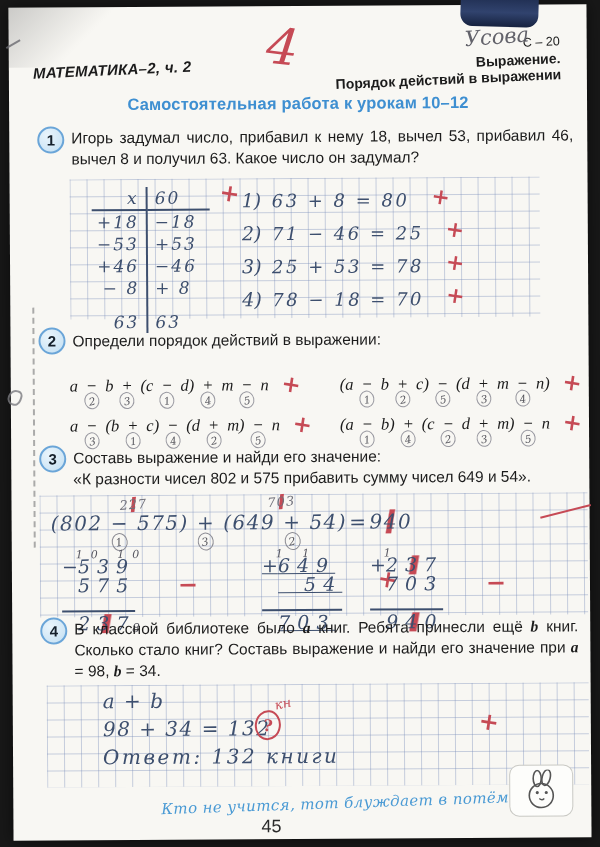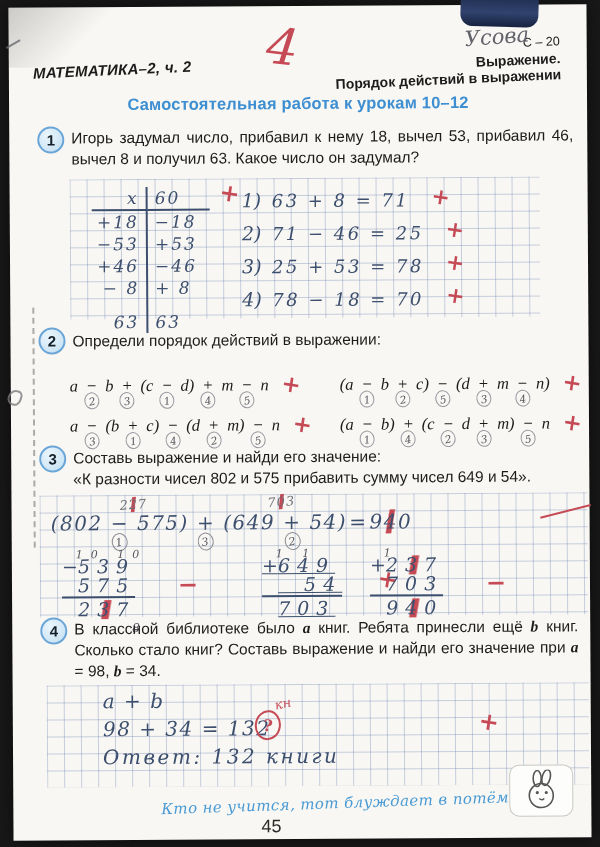--- a/index.html
+++ b/index.html
@@ -97,21 +97,21 @@
             transform:rotate(-14deg); }
 
   
   .acol { position:absolute; font-family:"DejaVu Serif", serif; font-style:italic;
           color:#3d4f6e; font-size:19px; line-height:19px; }
   .acarries { position:absolute; top:-12px; left:14px; font-size:11px; color:#55556: ; color:#565660;
           letter-spacing:8px; white-space:pre; }
   .arow { display:flex; }
   .asign { width:16px; }
   .anum { letter-spacing:7px; white-space:pre; }
-  .asub { border-bottom:2px solid #3d4f6e; padding-bottom:1px; }
+  .asub { border-bottom:2px solid #3d4f6e; padding-bottom:15px; }
   .ares { padding-top:2px; }
   .acolmark { font-family:"DejaVu Serif", serif; }
   .anote { position:absolute; font-size:12px; color:#565660; }
 
   
   .redcircle-q { position:absolute; width:26px; height:30px; border:2px solid #c64a55;
           border-radius:50%; color:#c64a55; font-size:16px; font-weight:bold;
           display:flex; align-items:center; justify-content:center; transform:rotate(8deg);
           font-family:"DejaVu Serif", serif; }
   .red-ann { position:absolute; color:#c64a55; font-family:"DejaVu Serif", serif;
@@ -165,21 +165,21 @@
           <div class="tt-r ">+ 8</div>
           <div class="tt-l tt-spacer"></div>
           <div class="tt-r tt-spacer"></div>
           <div class="tt-l tt-res">63</div>
           <div class="tt-r tt-res">63</div>
         </div>
       <div class="rplus t1-table-mark">+</div>
       <div class="eqs hw" id="t1-eqs">
           <div class="eqrow">
             <span class="eqlabel">1)</span>
-            <span class="eqtext">63 + 8 = 71</span>
+            <span class="eqtext">63 + 8 = 80</span>
             <span class="eqmark">+</span>
           </div>
           <div class="eqrow">
             <span class="eqlabel">2)</span>
             <span class="eqtext">71 − 46 = 25</span>
             <span class="eqmark">+</span>
           </div>
           <div class="eqrow">
             <span class="eqlabel">3)</span>
             <span class="eqtext">25 + 53 = 78</span>

